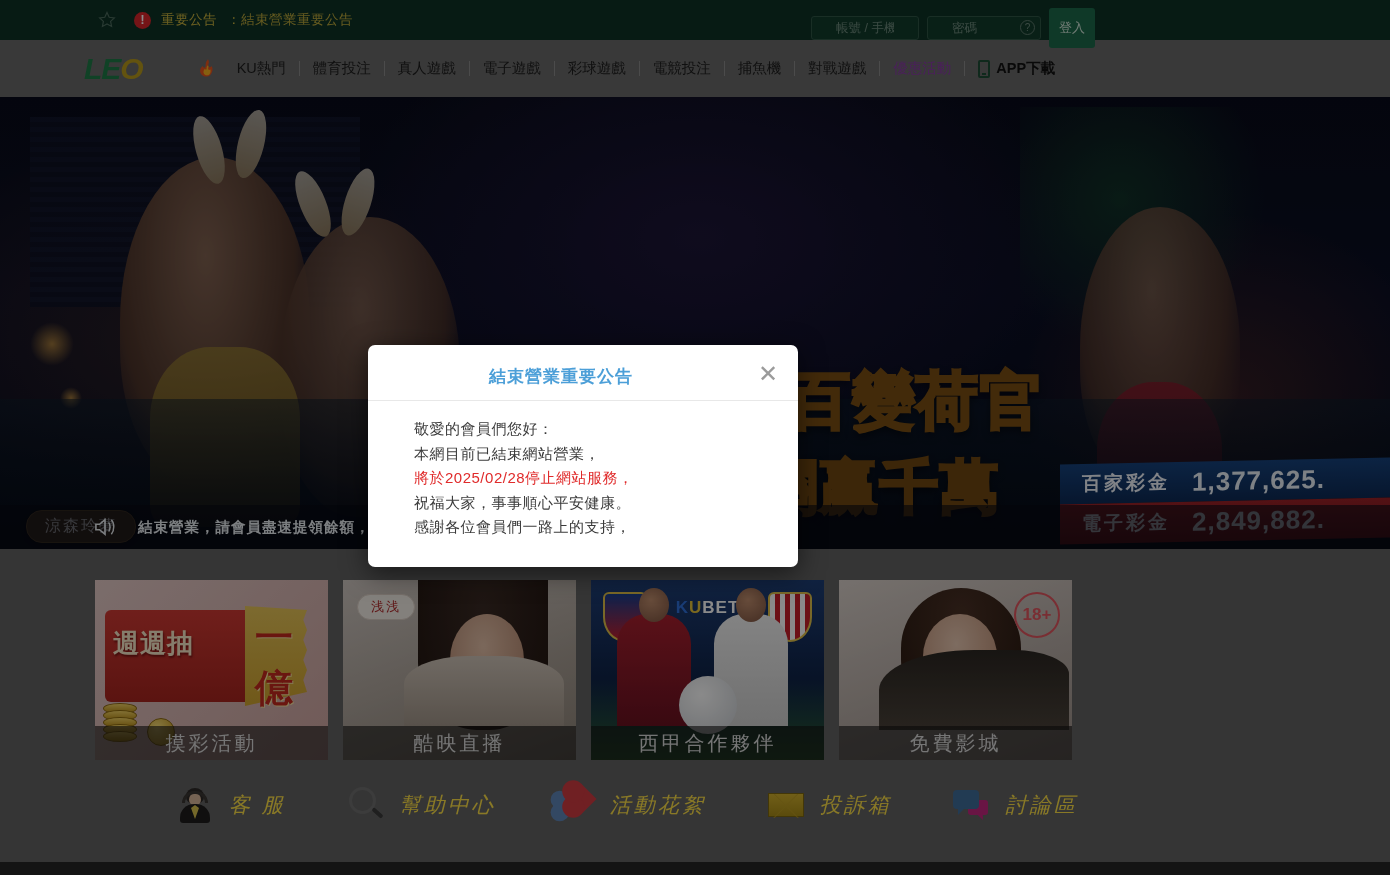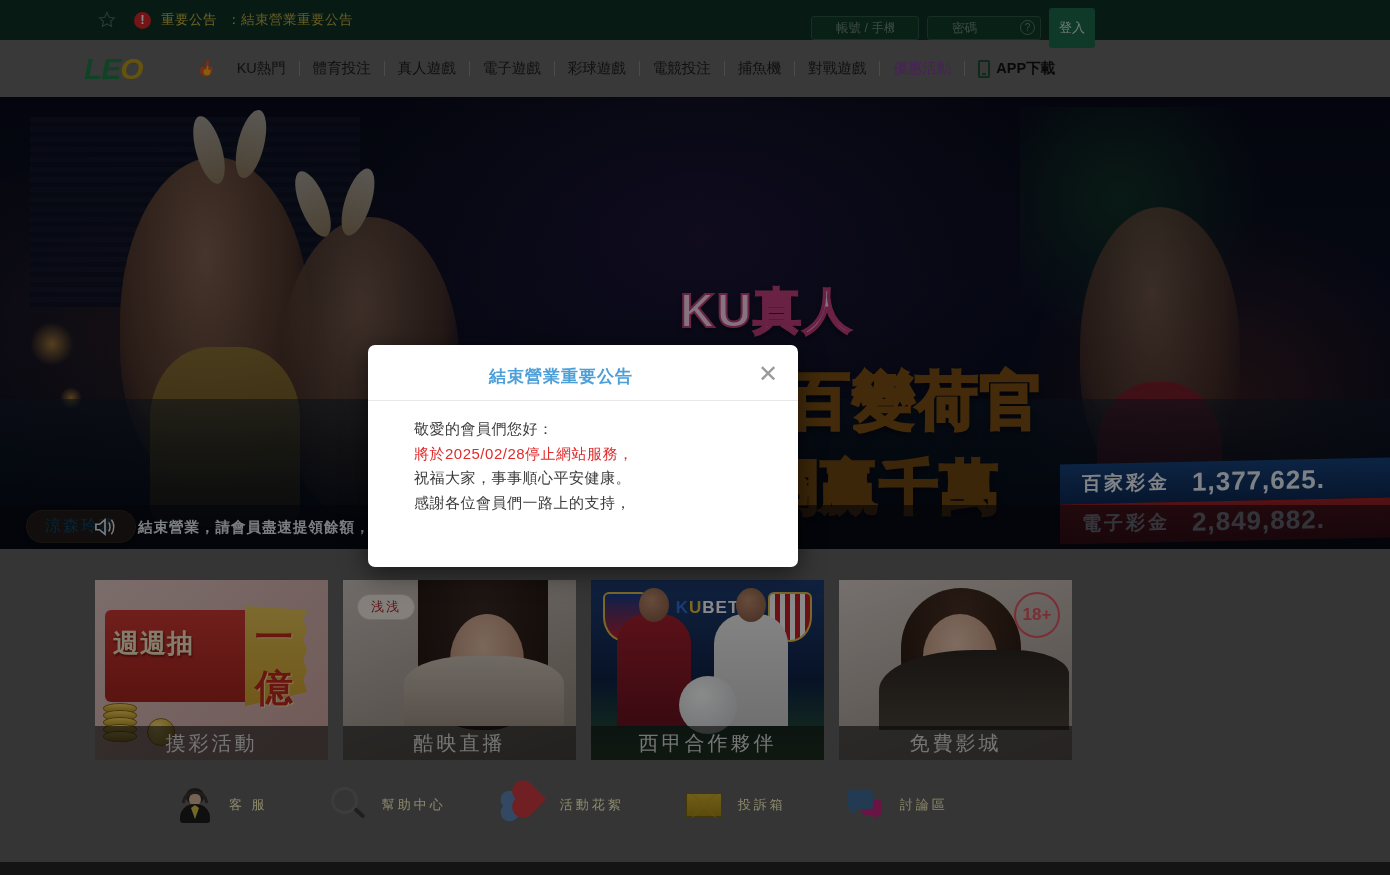--- a/index.html
+++ b/index.html
@@ -127,21 +127,21 @@
     background: #1b2230; border: 1px solid #39465c; border-radius: 3px;
     padding: 3px 5px; z-index: 5;
   }
   .bs-title { color: #e05a96; font-size: 10px; text-align: center; letter-spacing: 1px; }
   .bs-row { color: #cfd8e6; font-size: 11px; font-family: "Liberation Mono", monospace; text-align:center; margin-top:2px;}
   .bs-row2 { color: #8f9cb2; font-size: 8px; font-family: "Liberation Mono", monospace; text-align:center; }
 
   .nameplate {
     position: absolute; left: 26px; top: 413px; z-index: 7;
     background: #4a3520; border: 1px solid #6d522f; border-radius: 16px;
-    padding: 5px 18px; color: #0ea5e9; font-size: 16px; letter-spacing: 2px;
+    padding: 5px 18px; color: #ffffff; font-size: 16px; letter-spacing: 2px;
     box-shadow: 0 1px 4px rgba(0,0,0,.5);
   }
 
   .hero-title-wrap { position: absolute; left: 0; top: 0; width: 1390px; height: 452px; z-index: 7; }
   .ht1 {
     position: absolute; left: 680px; top: 182px;
     font-size: 48px; font-weight: bold; letter-spacing: 2px;
     color: #f6d7ea; -webkit-text-stroke: 2px #c2407f;
     text-shadow: 0 3px 6px rgba(0,0,0,.6);
   }
@@ -239,21 +239,21 @@
   .badge18 {
     position: absolute; right: 12px; top: 12px; width: 46px; height: 46px; border-radius: 50%;
     border: 2px solid #e0565f; color: #e0565f; font-size: 17px; font-weight: bold;
     display: flex; align-items: center; justify-content: center;
   }
 
   
   .footer { position: absolute; left: 0; top: 785px; width: 1390px; height: 60px; z-index: 10; }
   .f-row { display: flex; align-items: center; margin-left: 175px; gap: 60px; }
   .f-item { display: flex; align-items: center; gap: 14px; cursor: pointer; }
-  .f-label { color: #fef9c3; font-size: 13px; letter-spacing: 3px; }
+  .f-label { color: #fde047; font-size: 21px; letter-spacing: 3px; font-style: italic; }
   .f-ico { width: 40px; height: 40px; position: relative; }
 
   .agent-head { position:absolute; left:11px; top:3px; width:18px; height:16px; border-radius:50% 50% 45% 45%; background:#2e2a28; }
   .agent-face { position:absolute; left:14px; top:8px; width:12px; height:13px; border-radius:50%; background:#d9b79a; }
   .agent-body { position:absolute; left:5px; top:19px; width:30px; height:19px; border-radius:14px 14px 3px 3px; background:#1e1d1d; }
   .agent-tie { position:absolute; left:16px; top:20px; width:8px; height:14px; background:#d7c14d; clip-path: polygon(50% 0,100% 22%,50% 100%,0 22%); }
   .agent-hs { position:absolute; left:7px; top:6px; width:26px; height:12px; border:3px solid #3a3633; border-bottom:none; border-radius:13px 13px 0 0; }
 
   .mag-circle { position:absolute; left:3px; top:2px; width:27px; height:27px; border:3px solid #6f6f6f; border-radius:50%; }
   .mag-handle { position:absolute; left:25px; top:26px; width:13px; height:4px; background:#3a3a3a; transform: rotate(42deg); border-radius:2px; }
@@ -377,21 +377,20 @@
     <div class="bunny-ear be4"></div>
     <div class="glow g1"></div>
     <div class="glow g2"></div>
     <div class="glow g3"></div>
     <div class="scene-table"></div>
 
 
     <div class="hero-dim"></div>
 
     <div class="hero-title-wrap">
-      <div class="ht1">KU真人</div>
       <div class="ht2">多國美女百變荷官</div>
       <div class="ht3">闖關贏千萬</div>
     </div>
 
     <div class="nameplate">涼森玲夢</div>
 
     <div class="jackpots">
       <div class="jp jp1">
         <span class="jp-label">百家彩金</span>
         <span class="jp-val">1,377,625.</span>
@@ -522,19 +521,20 @@
   <div class="bottom-strip"></div>
 
   <div class="modal-backdrop"></div>
   <div class="modal">
     <div class="modal-head">
       <div class="modal-title">結束營業重要公告</div>
       <div class="modal-close">✕</div>
     </div>
     <div class="modal-body">
       <div class="mline">敬愛的會員們您好：</div>
+      <div class="mline">本網目前已結束網站營業，</div>
       <div class="mline red">將於2025/02/28停止網站服務，</div>
       <div class="mline">祝福大家，事事順心平安健康。</div>
       <div class="mline">感謝各位會員們一路上的支持，</div>
     </div>
   </div>
 
 </div>
 
 </body></html>

